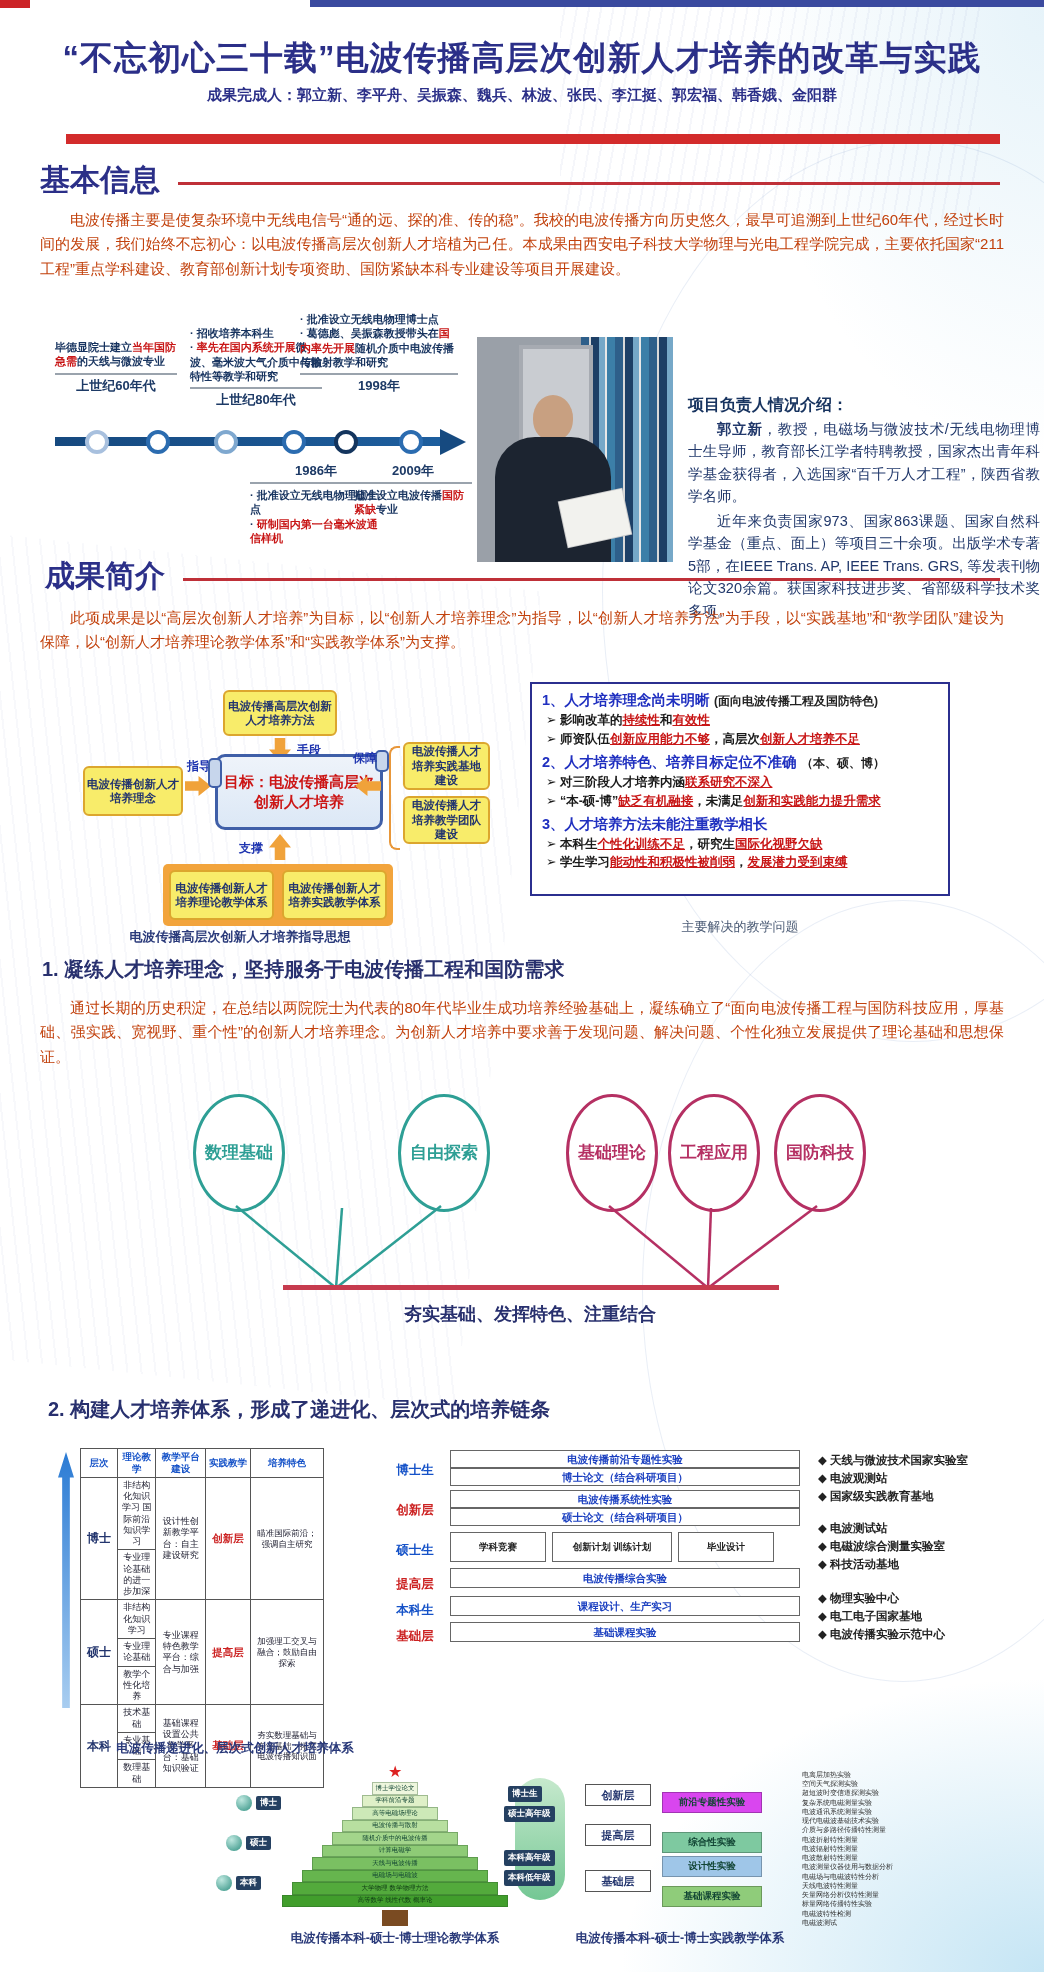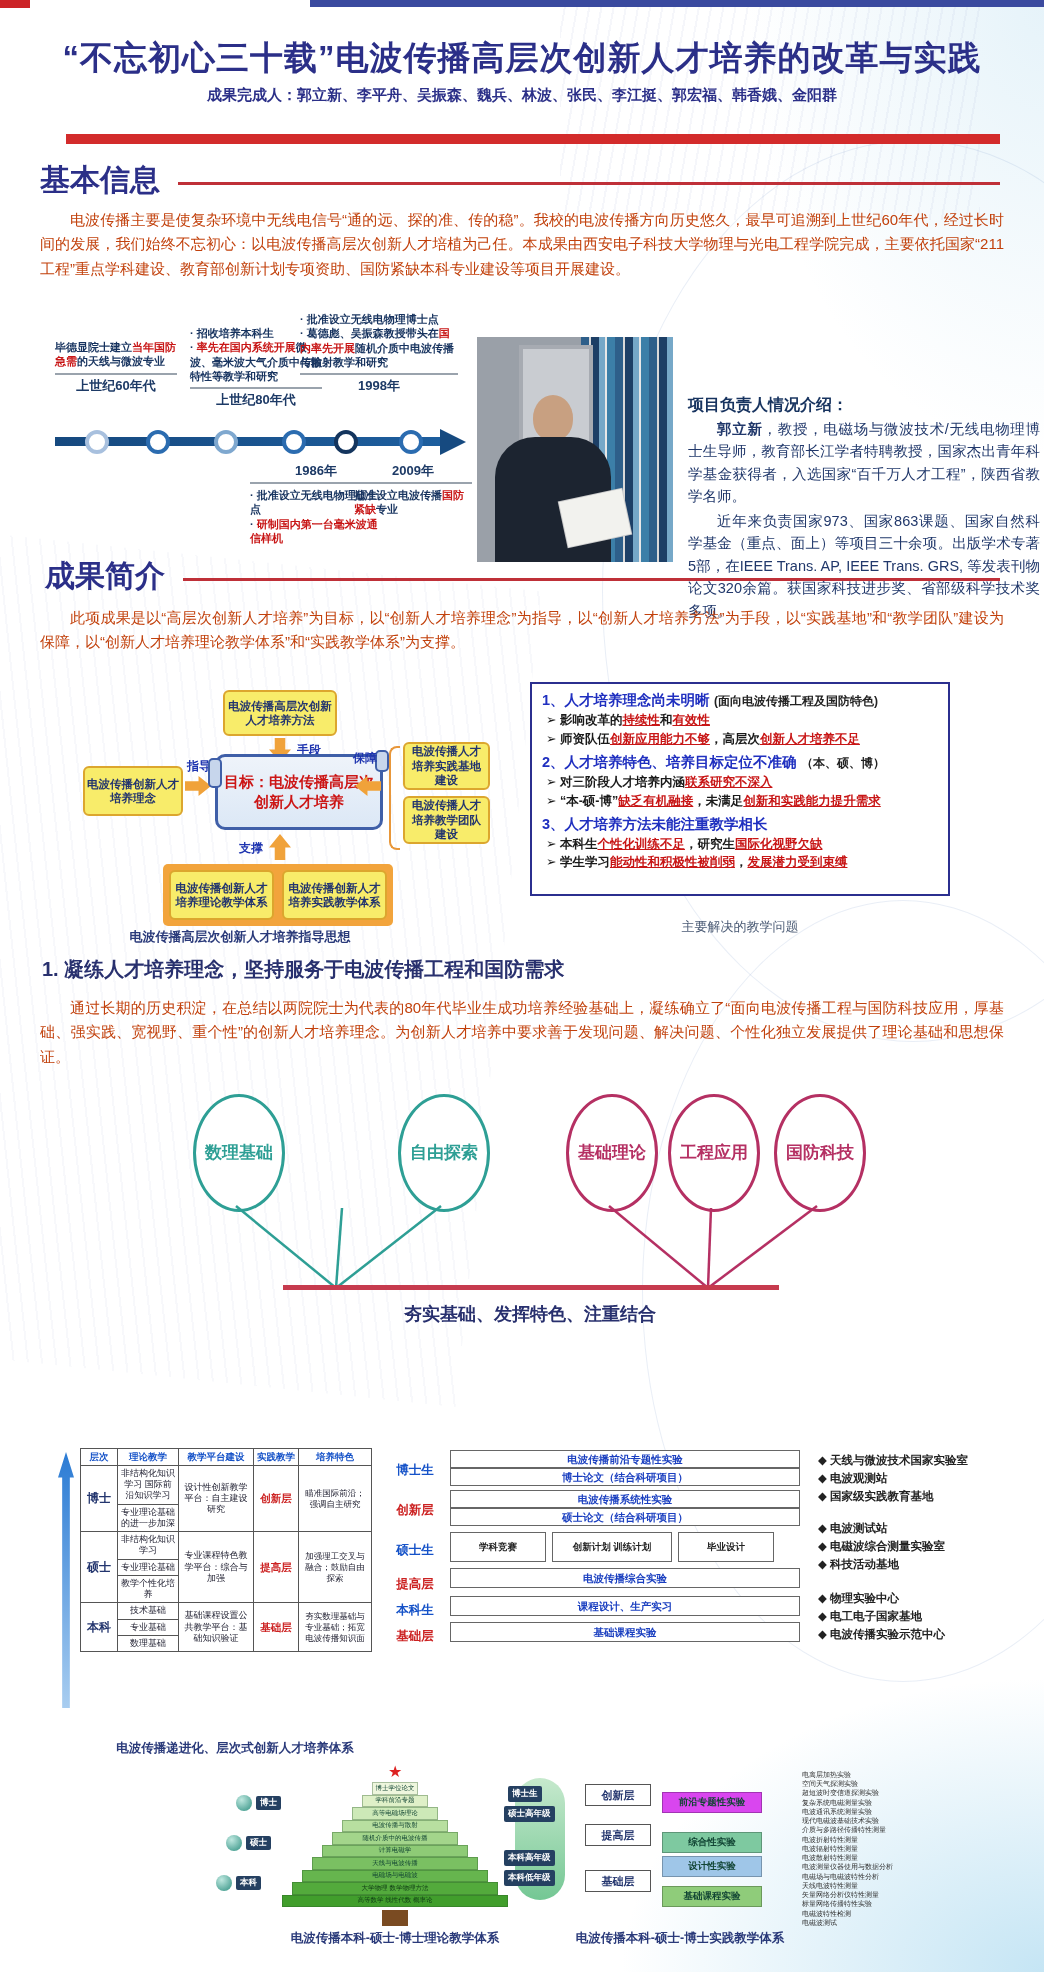--- a/index.html
+++ b/index.html
@@ -249,23 +249,24 @@
     <line x1="86" y1="6" x2="186" y2="88" stroke="#2e9f95" stroke-width="2.5"></line>
     <line x1="192" y1="8" x2="186" y2="88" stroke="#2e9f95" stroke-width="2.5"></line>
     <line x1="291" y1="6" x2="186" y2="88" stroke="#2e9f95" stroke-width="2.5"></line>
     <line x1="459" y1="6" x2="558" y2="88" stroke="#b53063" stroke-width="2.5"></line>
     <line x1="561" y1="8" x2="558" y2="88" stroke="#b53063" stroke-width="2.5"></line>
     <line x1="667" y1="6" x2="558" y2="88" stroke="#b53063" stroke-width="2.5"></line>
   </svg>
   <div class="abs baseline"></div>
   <div class="abs" style="left:280px;top:1302px;width:500px;text-align:center;font-size:18px;font-weight:bold;color:#28306e;">夯实基础、发挥特色、注重结合</div>
 
+  <div class="abs part-h" style="left:48px;top:1396px;width:960px;">2. 构建人才培养体系，形成了递进化、层次式的培养链条</div>
 
   <div class="abs side-arrow"></div>
-  <table class="ltab abs" style="left:80px;top:1448px;width:292px;border-radius:7px;">
+  <table class="ltab abs" style="left:80px;top:1448px;width:244px;border-radius:7px;">
     <tbody>
         <tr>
       <td class="hd">层次</td>
       <td class="hd">理论教学</td>
       <td class="hd">教学平台建设</td>
       <td class="hd">实践教学</td>
       <td class="hd">培养特色</td>
     </tr>
     <tr>
       <td class="lvl" rowspan="2">博士</td>

